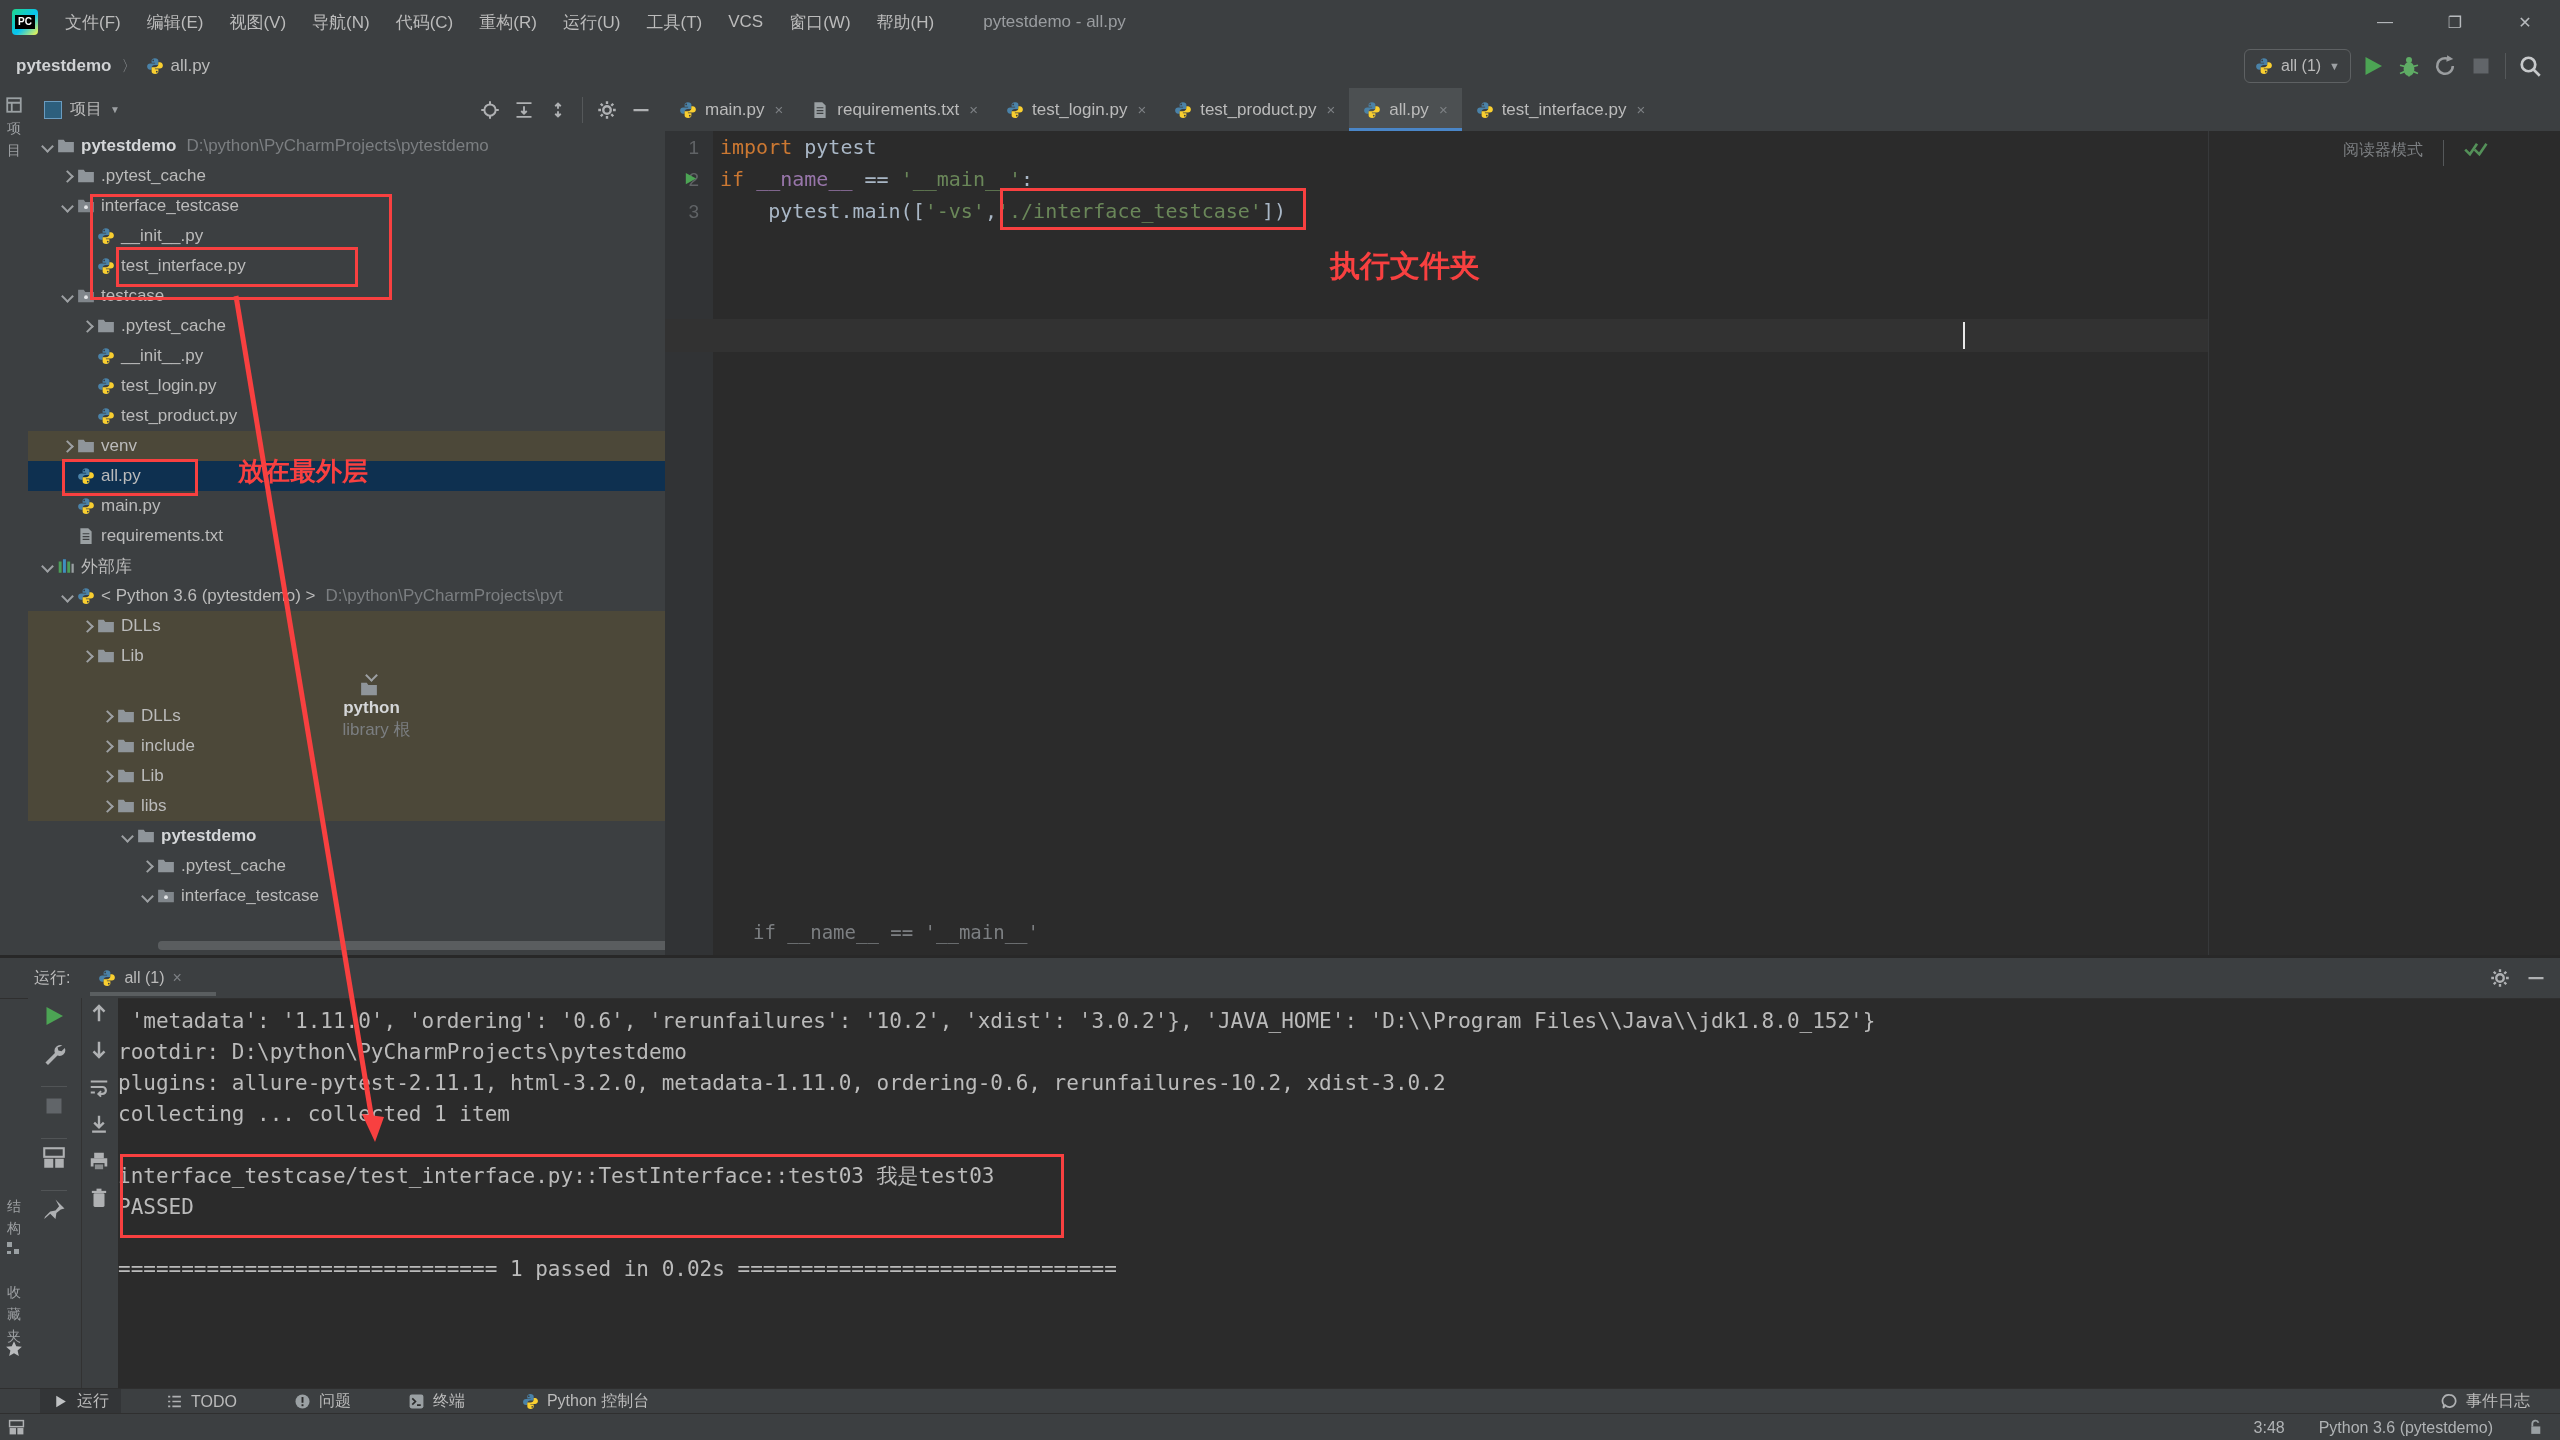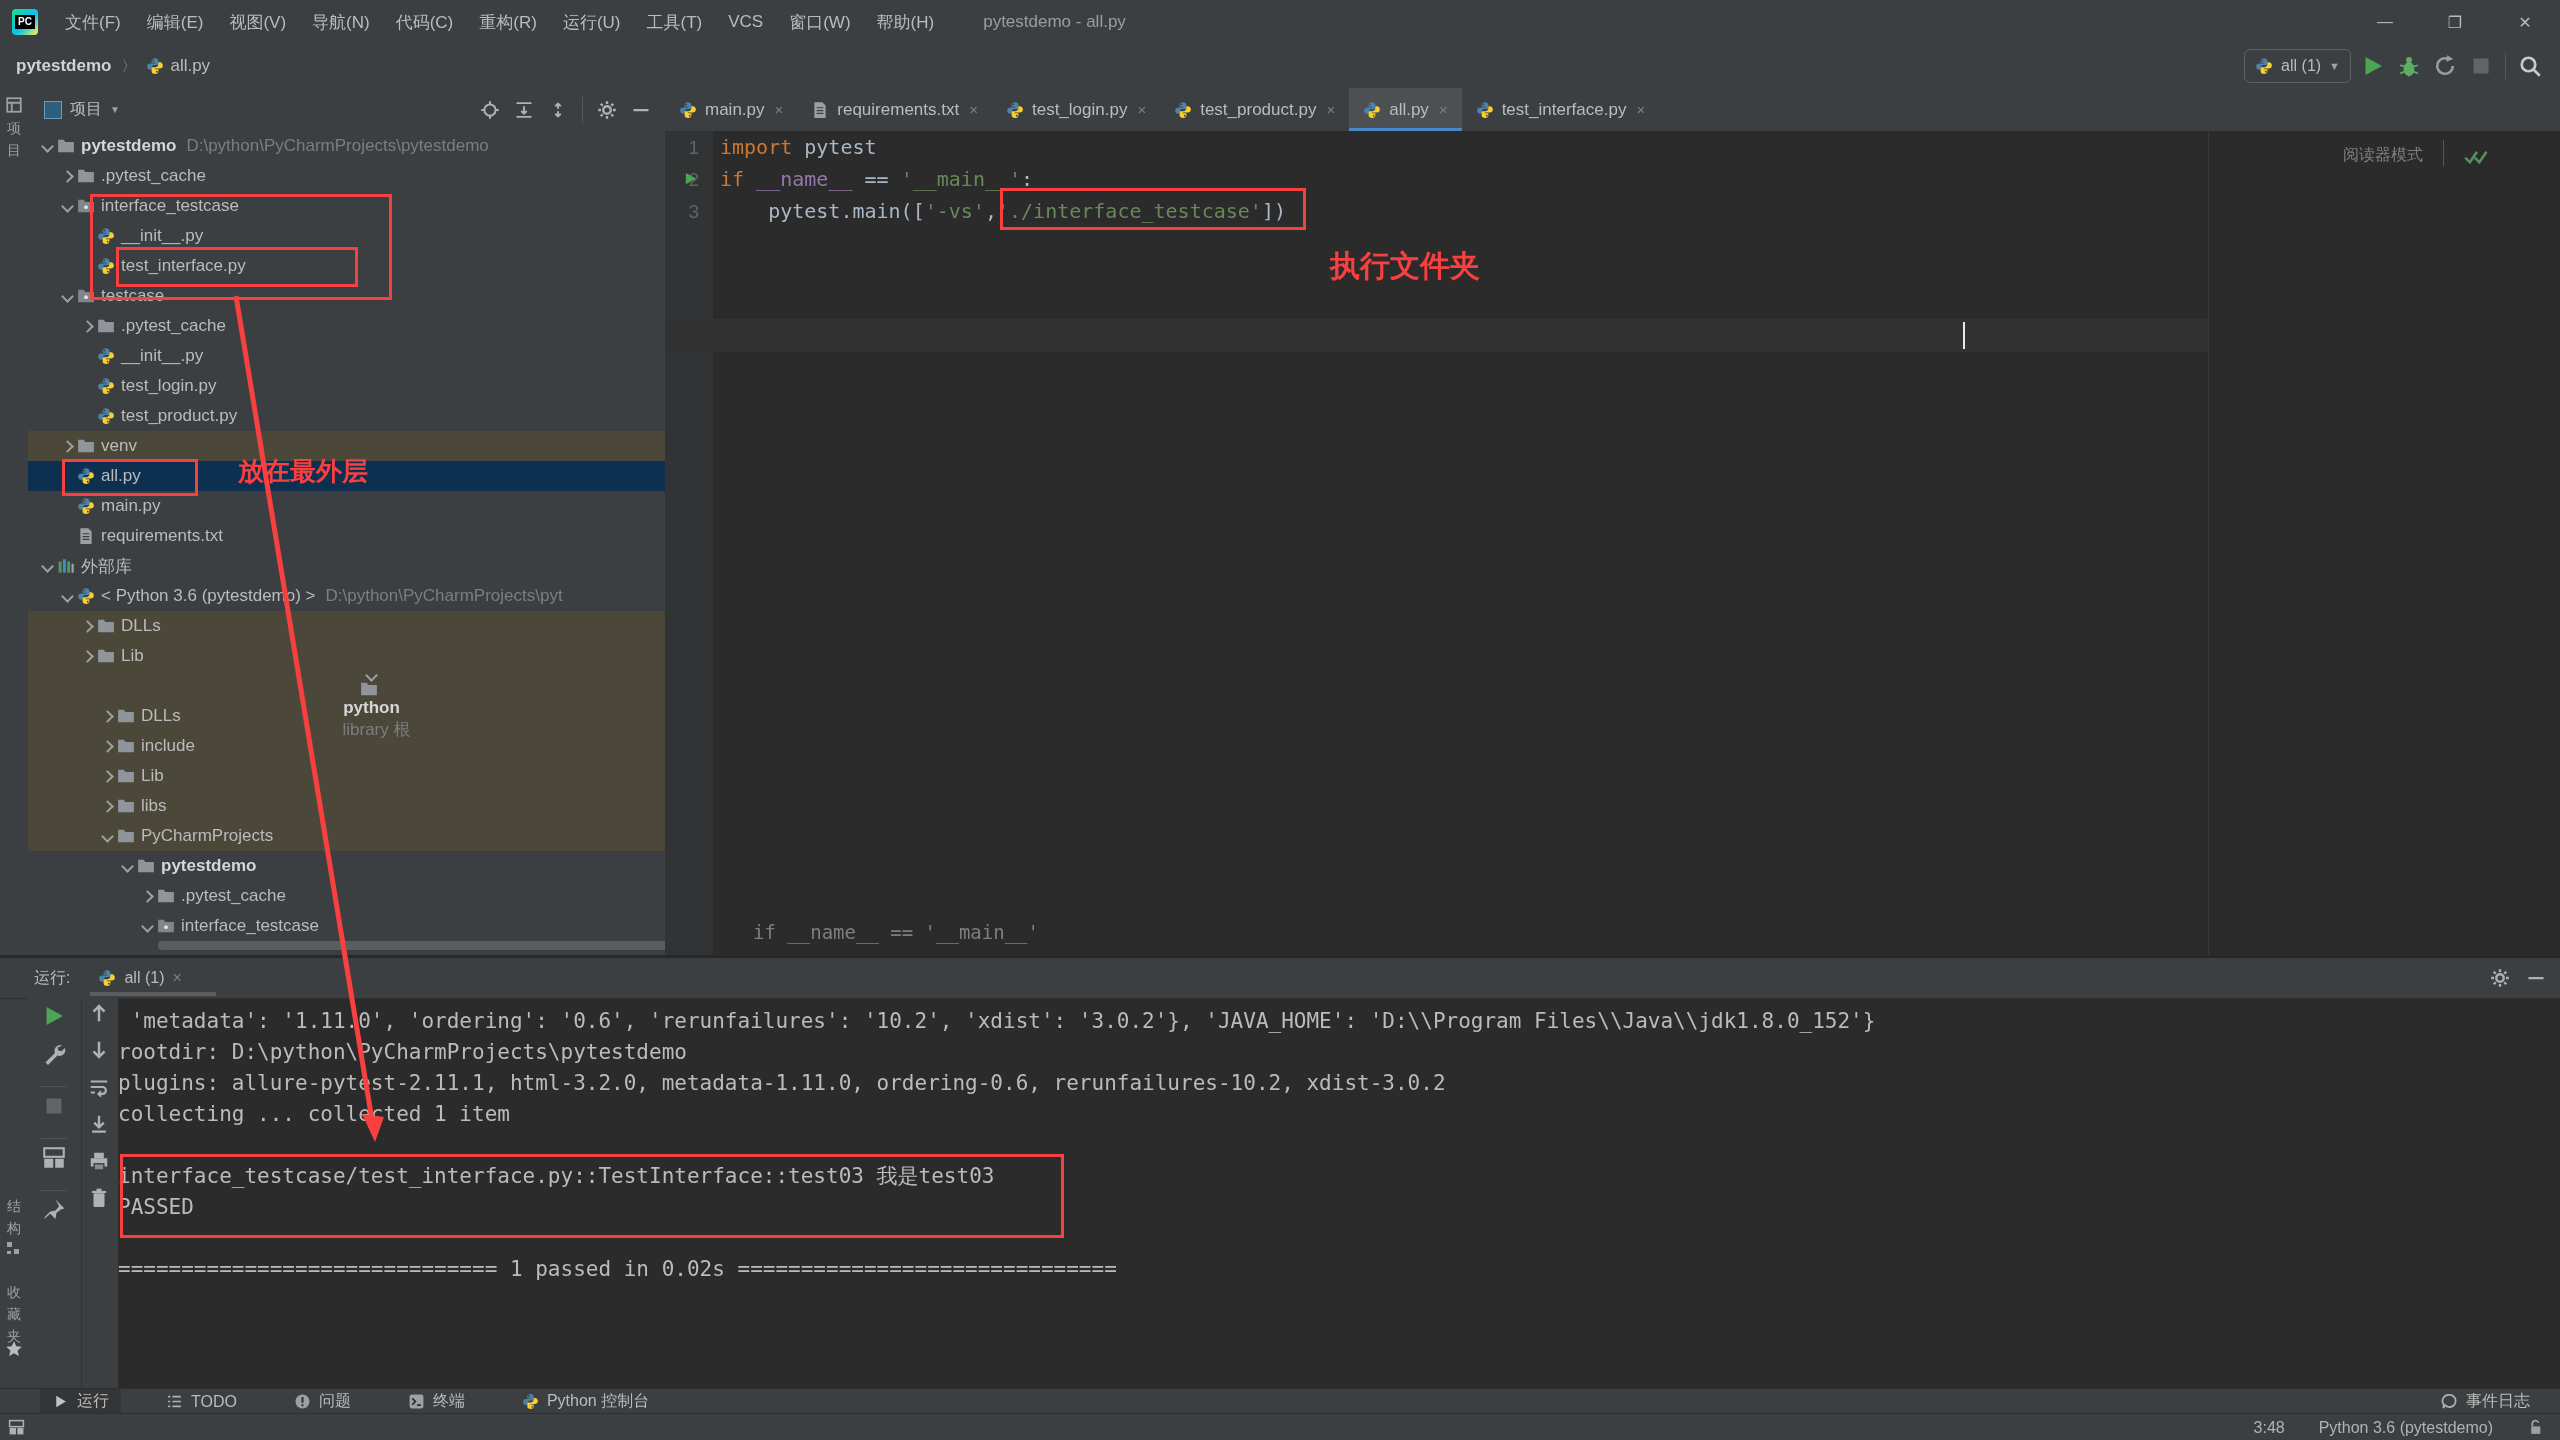--- a/index.html
+++ b/index.html
@@ -510,31 +510,20 @@
       <span class="slot">
         <span class="chev closed"></span>
       </span>
       <span class="ticon">
         <svg viewBox="0 0 16 16">
           <path fill="#8f959a" d="M1 2.5h5l1.4 1.9H15V13.5H1z"></path>
         </svg>
       </span>
       <span class="tlabel">libs</span>
     </div>
-    <div class="trow lib" style="padding-left: 70px;">
-      <span class="slot">
-        <span class="chev open"></span>
-      </span>
-      <span class="ticon">
-        <svg viewBox="0 0 16 16">
-          <path fill="#8f959a" d="M1 2.5h5l1.4 1.9H15V13.5H1z"></path>
-        </svg>
-      </span>
-      <span class="tlabel">PyCharmProjects</span>
-    </div>
     <div class="trow" style="padding-left: 90px;">
       <span class="slot">
         <span class="chev open"></span>
       </span>
       <span class="ticon">
         <svg viewBox="0 0 16 16">
           <path fill="#8f959a" d="M1 2.5h5l1.4 1.9H15V13.5H1z"></path>
         </svg>
       </span>
       <span class="tlabel b">pytestdemo</span>
@@ -640,21 +629,21 @@
     </div>
 </div>
 <div id="cur-line" class="abs"></div>
 <div id="code-lines">
     <div class="codeline mono abs" style="left: 720px; top: 131px;"><span class="tk-kw">import</span><span class="tk-plain"> pytest</span></div>
     <div class="codeline mono abs" style="left: 720px; top: 163px;"><span class="tk-kw">if</span><span class="tk-plain"> </span><span class="tk-dunder">__name__</span><span class="tk-plain"> == </span><span class="tk-str">'__main__'</span><span class="tk-plain">:</span></div>
     <div class="codeline mono abs" style="left: 720px; top: 195px;"><span class="tk-plain">    pytest.main([</span><span class="tk-str">'-vs'</span><span class="tk-plain">,</span><span class="tk-str">'./interface_testcase'</span><span class="tk-plain">])</span></div>
   </div>
 <div id="caret" class="abs"></div>
 <div id="right-margin" class="abs"></div>
-<div id="reader-mode" class="abs" style="display:flex;align-items:flex-end;gap:20px">
+<div id="reader-mode" class="abs" style="display:flex;align-items:flex-start;gap:20px">
   <span>阅读器模式</span>
   <span class="vdiv"></span>
   <span class="icon16" style="width:26px;height:18px">
       <svg viewBox="0 0 22 14" fill="none" stroke="#549159" stroke-width="2.2">
         <path d="M1 7.5l4 4 6-9"></path>
         <path d="M9 7.5l4 4 6-9"></path>
       </svg>
     </span>
 </div>
 <div id="editor-breadcrumb" class="abs mono">if __name__ == '__main__'</div>

